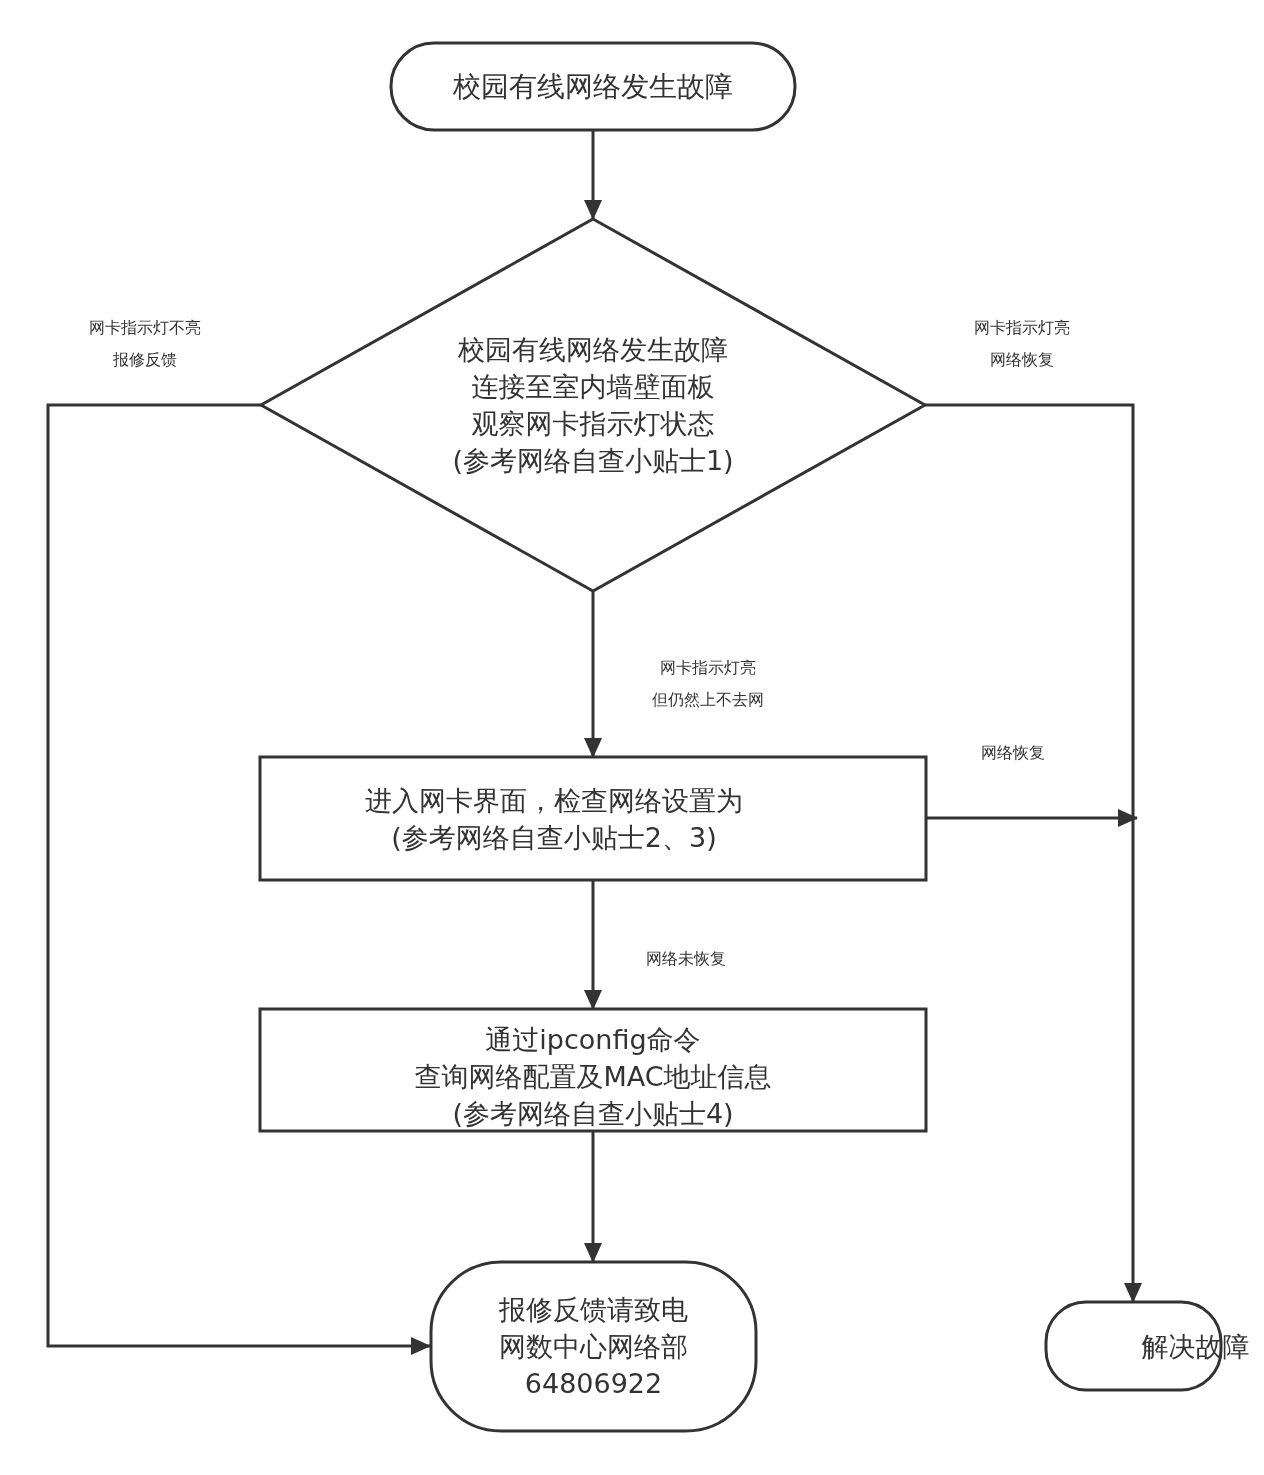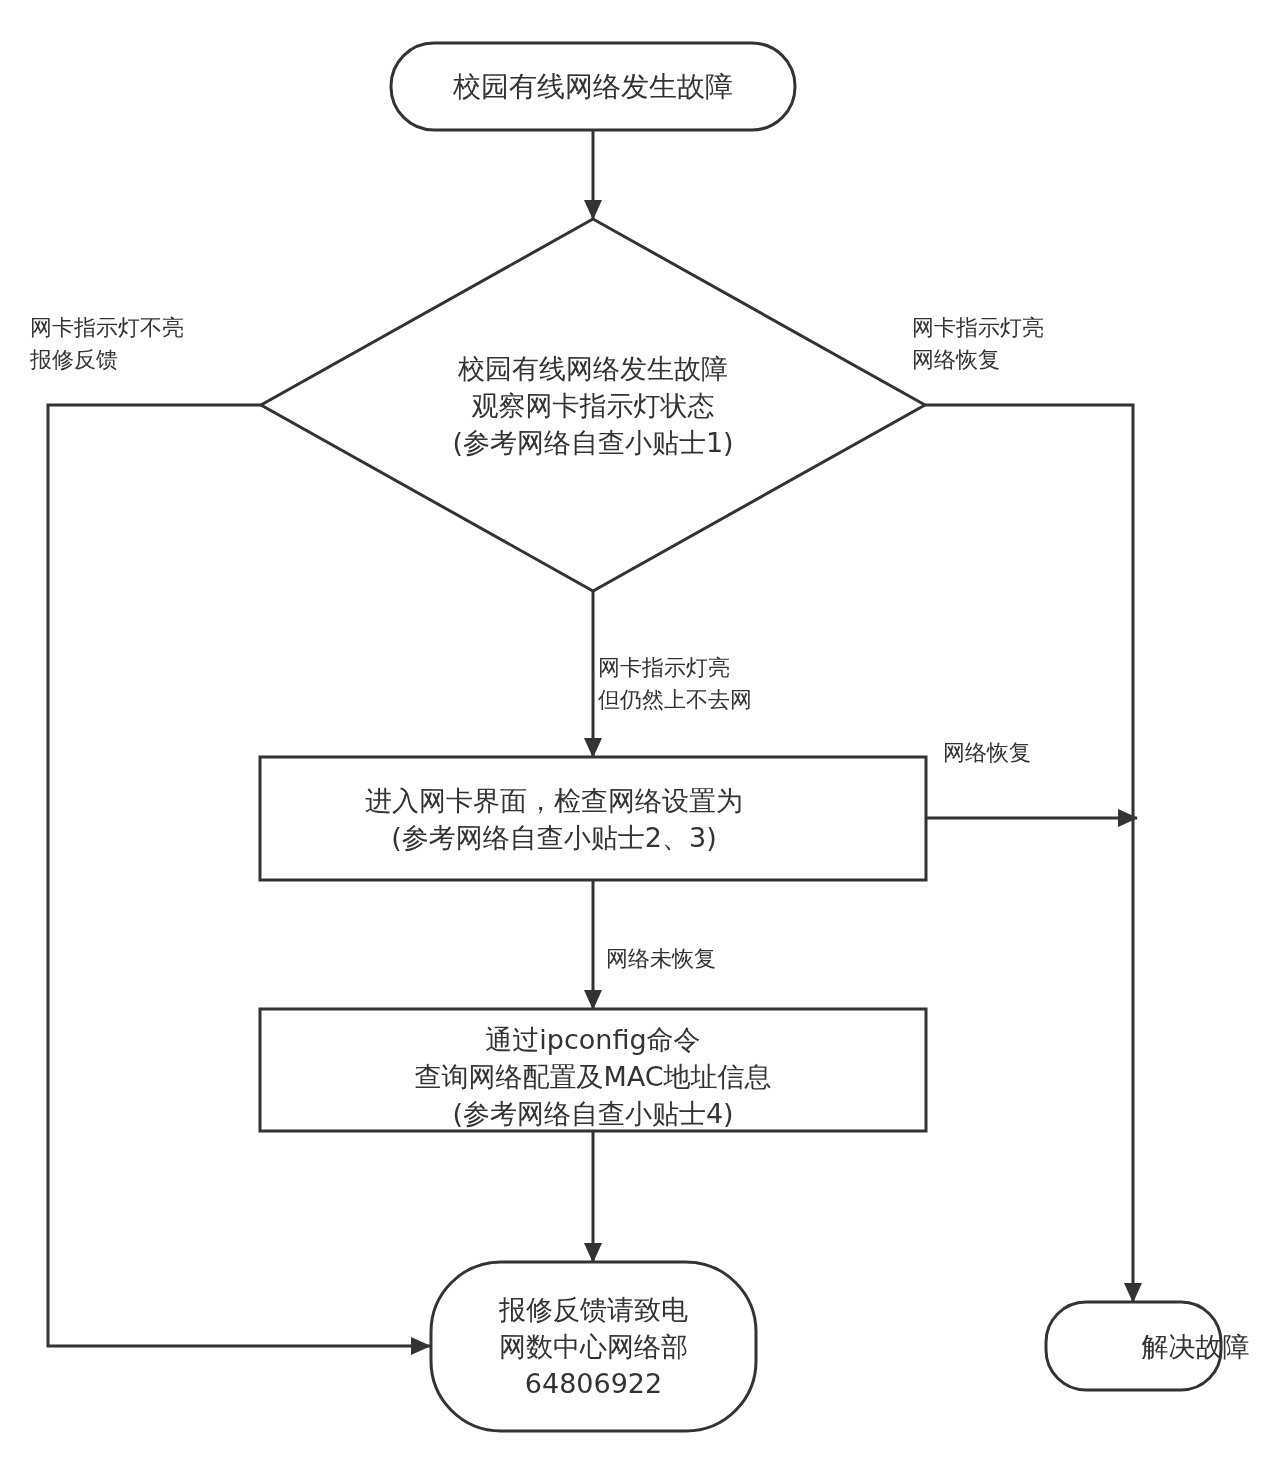--- a/index.html
+++ b/index.html
@@ -2,21 +2,21 @@
 <html><head>
 <meta charset="utf-8">
 <style>
   html, body { margin: 0; padding: 0; background: #ffffff; }
   body { width: 1264px; height: 1475px; position: relative; overflow: hidden;
          font-family: "DejaVu Sans", "Liberation Sans", sans-serif; color: #333333; }
   svg.canvas { position: absolute; left: 0; top: 0; }
   .node-text { position: absolute; display: flex; flex-direction: column;
                align-items: center; justify-content: center; text-align: center;
                font-size: 27px; line-height: 37px; color: #333333; }
-  .edge-label { position: absolute; text-align: left; font-size: 22px; line-height: 32px;
+  .edge-label { position: absolute; text-align: center; font-size: 16px; line-height: 32px;
                 color: #333333; white-space: nowrap; }
   .line { display: block; white-space: nowrap; }
 </style>
 </head>
 <body>
 
 <svg class="canvas" width="1264" height="1475" viewBox="0 0 1264 1475" xmlns="http://www.w3.org/2000/svg">
   <defs>
     <marker id="arrowhead" markerWidth="12" markerHeight="12" refX="11" refY="6" orient="auto" markerUnits="userSpaceOnUse">
       <path d="M0,0 L12,6 L0,12 Z" fill="#333333"></path>
@@ -52,20 +52,21 @@
 
   <line x1="593" y1="1131" x2="593" y2="1262" stroke="#333333" stroke-width="3" marker-end="url(#arrowhead-big)"></line>
 </svg>
 
 <div class="node-text" style="left:391px; top:43px; width:404px; height:87px; font-size:28px;">
   <span class="line">校园有线网络发生故障</span>
 </div>
 
 <div class="node-text" style="left:380px; top:330px; width:426px; height:150px; font-size:27px; line-height:37px;">
   <span class="line">校园有线网络发生故障</span>
+  <span class="line">连接至室内墙壁面板</span>
   <span class="line">观察网卡指示灯状态</span>
   <span class="line">(参考网络自查小贴士1)</span>
 </div>
 
 <div class="node-text" style="left:260px; top:757px; width:588px; height:123px; font-size:27px; line-height:37px;">
   <span class="line">进入网卡界面，检查网络设置为</span>
   <span class="line">(参考网络自查小贴士2、3)</span>
 </div>
 
 <div class="node-text" style="left:260px; top:1009px; width:666px; height:134px; font-size:27px; line-height:37px;">

